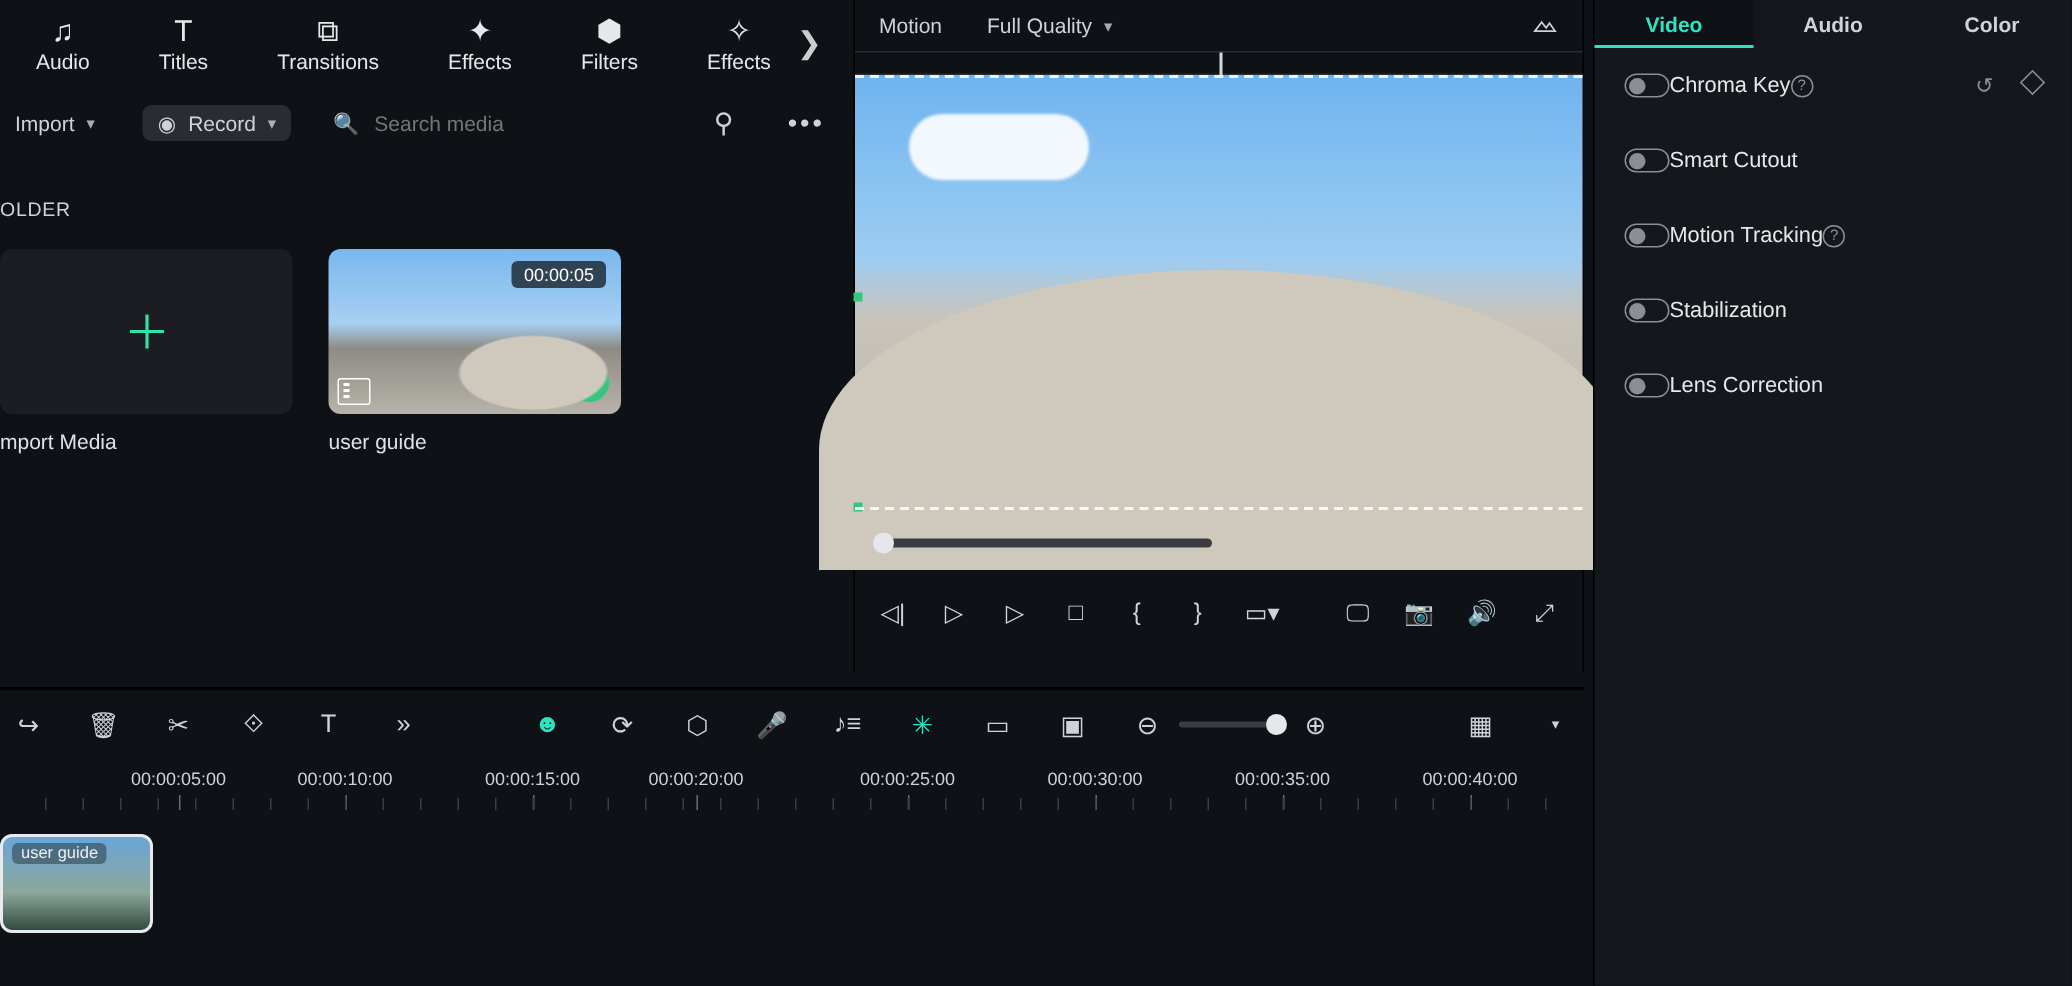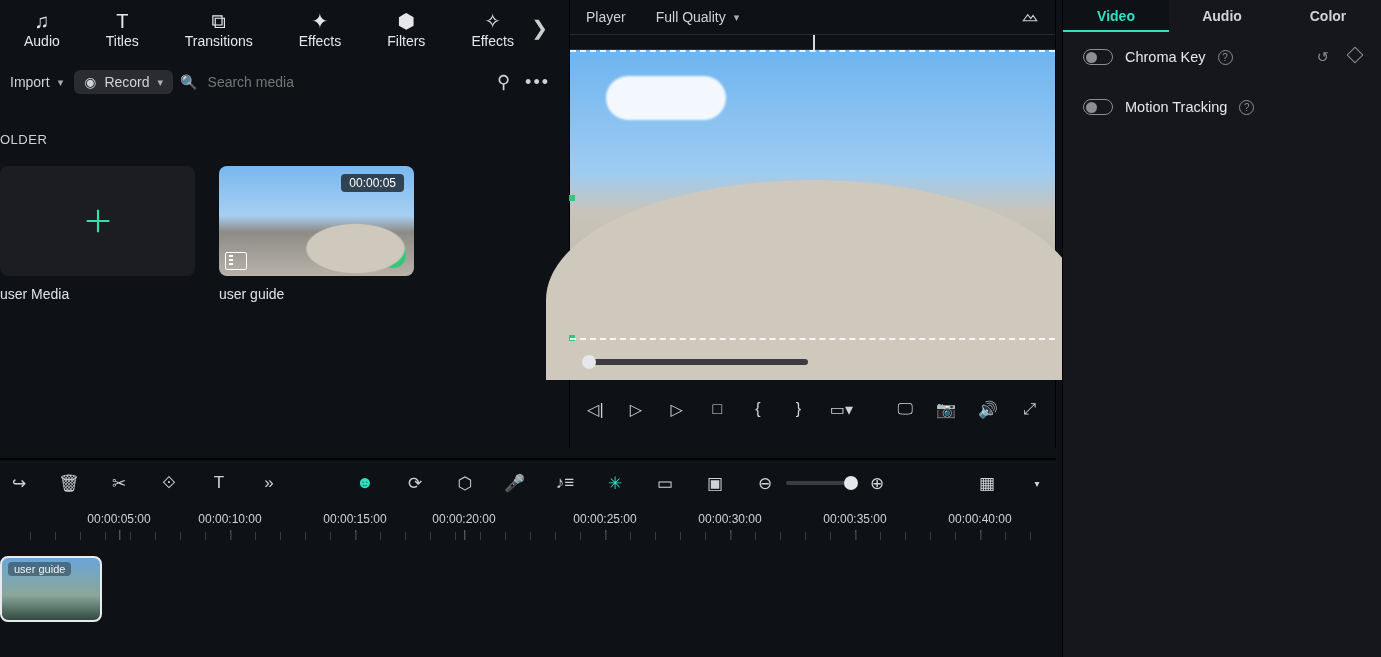--- a/index.html
+++ b/index.html
@@ -5,21 +5,21 @@
 * { box-sizing: border-box; margin: 0; padding: 0; font-family: -apple-system, "Segoe UI", Arial, sans-serif; }
 html, body { width: 1381px; height: 657px; background: #0e1116; color: #e5e7eb; overflow: hidden; }
 
 
 .source-tabs { position: absolute; left: 0; top: 0; width: 560px; height: 60px; display: flex; align-items: center; gap: 46px; padding-left: 24px; }
 .source-tab { display: flex; flex-direction: column; align-items: center; gap: 2px; font-size: 14px; color: #e5e7eb; cursor: pointer; }
 .source-tab .ic { font-size: 20px; line-height: 1; }
 .more-arrow { position: absolute; right: 12px; top: 16px; font-size: 20px; color: #ccc; cursor: pointer; }
 
 
-.import-bar { position: absolute; left: 0; top: 63px; width: 560px; height: 38px; display: flex; align-items: center; gap: 1px; padding-left: 0; color: #cfd3d8; font-size: 14px; }
+.import-bar { position: absolute; left: 0; top: 63px; width: 560px; height: 38px; display: flex; align-items: center; gap: 22px; padding-left: 0; color: #cfd3d8; font-size: 14px; }
 .import-btn, .record-btn { display: flex; align-items: center; gap: 8px; padding: 4px 10px; border-radius: 6px; cursor: pointer; }
 .record-btn { background: #2a2c31; }
 .chev { font-size: 11px; opacity: .8; }
 .search-wrap { display: flex; align-items: center; gap: 10px; color: #8b8e93; margin-left: 6px; }
 .search-wrap input { background: transparent; border: none; color: #cfd3d8; font-size: 14px; outline: none; width: 170px; }
 .filter-ic, .more-ic { color: #cfd3d8; font-size: 18px; margin-left: auto; cursor: pointer; }
 .more-ic { letter-spacing: 2px; margin-left: 14px; margin-right: 10px; }
 
 .folder-hdr { position: absolute; left: 0; top: 132px; font-size: 13px; color: #cfd3d8; letter-spacing: .5px; }
 
@@ -65,21 +65,21 @@
 .icon-svg { width:18px; height:18px; display:block; }
 
 
 .rpanel { position: absolute; left: 1062px; top: 0; right: 0; bottom: 0; background:#15171c; border-left:1px solid #000; }
 .rtabs { height: 32px; display:flex;font-weight:bold; }
 .rtab { flex:1; text-align:center; line-height:32px; font-size:14px; color:#cfd3d8; cursor:pointer; }
 .rtab.active { color:#2fe3c2; border-bottom:2px solid #2fe3c2; background:#0e1116; }
 .rsubtabs { height: 50px; display:flex; align-items:center; gap: 34px; padding-left: 28px; font-size:14px; }
 .rsub { color:#cfd3d8; cursor:pointer; }
 .rsub.active { color:#2fe3c2; background:#1f3a34; padding:4px 12px; border-radius:14px; }
-.tool-row { height: 50px; display:flex; align-items:center; gap: 12px; padding: 0 20px; font-size:14.5px; color:#e5e7eb; }
+.tool-row { height: 50px; display:flex; align-items:center; padding: 0 20px; font-size:14.5px; color:#e5e7eb; }
 .toggle { width:30px; height:16px; border-radius:10px; border:1.5px solid #8b8e93; position:relative; cursor:pointer; }
 .toggle::after { content:""; position:absolute; left:2px; top:1.5px; width:11px; height:11px; border-radius:50%; background:#8b8e93; }
 .help { width:15px;height:15px;border-radius:50%;border:1.2px solid #8b8e93;display:inline-flex;align-items:center;justify-content:center;font-size:10px;color:#8b8e93;}
 .right-icons { margin-left:auto; display:flex; gap:20px; color:#8b8e93; }
 .dia { width:12px;height:12px;border:1.4px solid #8b8e93;transform:rotate(45deg);}
 
 
 .tl-toolbar { position:absolute; left:0; top:458px; width:1056px; height:48px; display:flex; align-items:center; gap:28px; padding:0 8px; color:#cfd3d8; border-top:2px solid #000; }
 .tl-toolbar .ic { cursor:pointer; font-size:17px; width:22px; text-align:center; }
 .tl-toolbar .sep { width:18px; }
@@ -150,39 +150,39 @@
 
 <div class="folder-hdr">OLDER</div>
 
 <div class="media-grid">
   <div class="media-cell">
     <div class="thumb add">
       <svg viewBox="0 0 24 24">
           <path d="M12 4v16M4 12h16" stroke="#2fe3a6" stroke-width="1.5" fill="none"></path>
         </svg>
     </div>
-    <div class="media-label">user Media</div>
+    <div class="media-label">mport Media</div>
   </div>
   <div class="media-cell">
     <div class="thumb clip">
       <span class="dur">00:00:05</span>
       <span class="vid-ic"></span>
       <span class="check">
           <svg viewBox="0 0 24 24">
             <path d="M5 12l4 4 10-10" stroke="#fff" stroke-width="3" fill="none"></path>
           </svg>
         </span>
     </div>
     <div class="media-label">user guide</div>
   </div>
 </div>
 
 <div class="player">
   <div class="player-head">
-    <span>Player</span>
+    <span>Motion</span>
     <span class="qual">
         <span>Full Quality</span>
         <span class="chev">▾</span>
       </span>
     <span class="sm">
         <svg class="icon-svg" viewBox="0 0 24 24">
           <path d="M3 17l6-8 4 5 3-4 5 7H3z" stroke="#cfd3d8" stroke-width="1.5" fill="none"></path>
         </svg>
       </span>
   </div>
@@ -229,22 +229,34 @@
     <span class="toggle"></span>
     <span>Chroma Key</span>
     <span class="help">?</span>
     <span class="right-icons">
         <span>↺</span>
         <span class="dia"></span>
       </span>
   </div>
   <div class="tool-row">
     <span class="toggle"></span>
+    <span>Smart Cutout</span>
+  </div>
+  <div class="tool-row">
+    <span class="toggle"></span>
     <span>Motion Tracking</span>
     <span class="help">?</span>
+  </div>
+  <div class="tool-row">
+    <span class="toggle"></span>
+    <span>Stabilization</span>
+  </div>
+  <div class="tool-row">
+    <span class="toggle"></span>
+    <span>Lens Correction</span>
   </div>
 </div>
 
 <div class="tl-toolbar">
   <span class="ic">↪</span>
   <span class="ic">🗑</span>
   <span class="ic">✂</span>
   <span class="ic">⟐</span>
   <span class="ic">T</span>
   <span class="ic">»</span>

